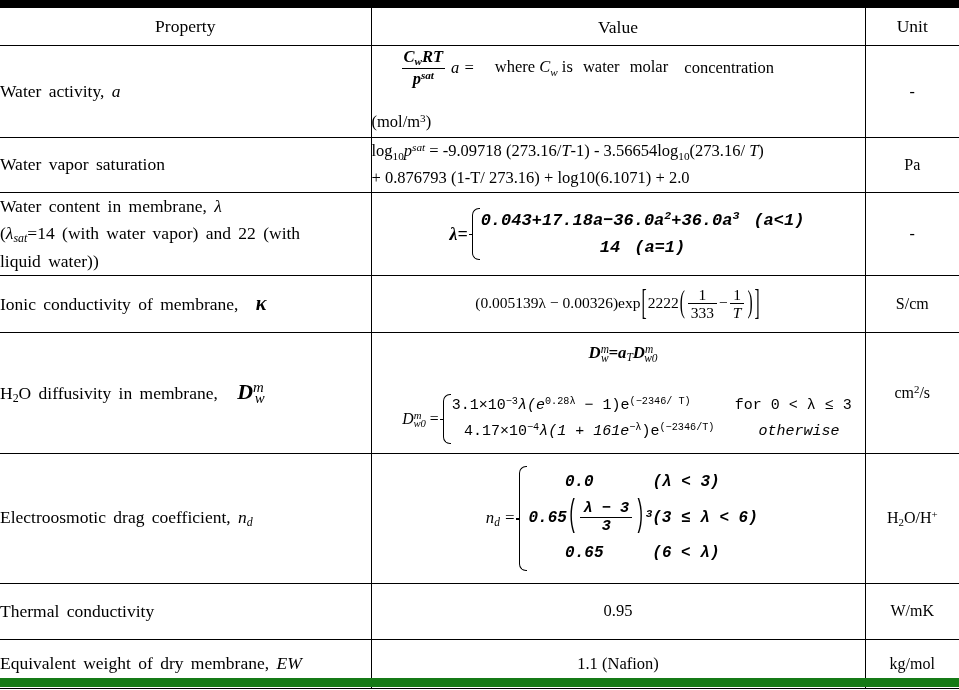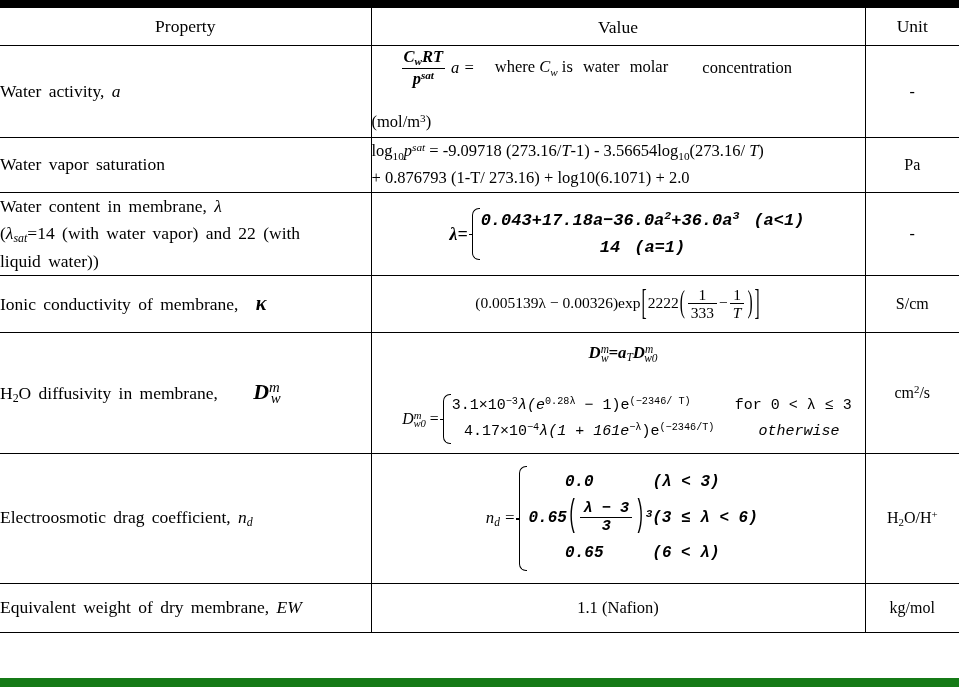--- a/index.html
+++ b/index.html
@@ -152,21 +152,21 @@
           <span>Water  activity, </span><span class="it">a</span>
         </td>
         <td class="cell-val r1-val">
           <span class="r1-line1">
             <span class="r1-frac">
               <span class="num"><span>C</span><sub>w</sub><span>RT</span></span>
               <span class="den"><span>p</span><sup>sat</sup></span>
             </span><span class="it" style="margin-right:16px;">a  = </span><span class="r1-words">where</span>
             <span class="it">C</span><sub class="it">w</sub>
             <span class="r1-words">is  water  molar</span>
-            <span style="margin-left:30px;">concentration</span>
+            <span style="margin-left:12px;">concentration</span>
           </span>
           <span style="display:block;margin-top:20px;">
             <span>(mol/m</span><sup>3</sup><span>)</span>
           </span>
         </td>
         <td class="cell-unit">-</td>
       </tr>
 
       <tr style="height:53px;">
         <td class="cell-prop">Water  vapor  saturation</td>
@@ -223,21 +223,21 @@
               <span class="bigparen">)</span>
               <span class="bigbr">]</span>
             </span>
           </div>
         </td>
         <td class="cell-unit">S/cm</td>
       </tr>
 
       <tr style="height:121px;">
         <td class="cell-prop">
-          <span>H</span><sub>2</sub><span>O  diffusivity  in  membrane, </span><span style="display:inline-block;margin-left:28px;position:relative;font-size:1.25em;"><span class="it bld">D</span><sup class="it">m</sup><sub class="it" style="margin-left:-9px;">w</sub></span>
+          <span>H</span><sub>2</sub><span>O  diffusivity  in  membrane, </span><span style="display:inline-block;margin-left:12px;position:relative;font-size:1.25em;"><span class="it bld">D</span><sup class="it">m</sup><sub class="it" style="margin-left:-9px;">w</sub></span>
         </td>
         <td class="cell-val diff-block">
           <span class="diff-l1">
             <span style="font-size:1.05em;"><span class="it bld">D</span><sup class="it">m</sup><sub class="it" style="margin-left:-8px;">w</sub><span class="it bld">=a</span><sub class="it">T</sub><span class="it bld">D</span><sup class="it">m</sup><sub class="it" style="margin-left:-9px;">w0</sub></span>
           </span>
           <span class="diff-gap"></span>
           <span class="diff-l2">
             <span class="brace-wrap" style="font-size:15px;margin-left:18px;">
               <span style="font-size:1.05em;"><span class="it">D</span><sup class="it">m</sup><sub class="it" style="margin-left:-8px;">w0</sub><span> = </span></span>
               <span class="brace"></span>
@@ -264,20 +264,25 @@
                 <span class="case-row" style="line-height:2.2;"><span class="it bld">0.0</span><span class="it bld" style="display:inline-block;width:126px;text-align:right;">(λ &lt; 3)</span></span>
                 <span class="case-row" style="line-height:2.2;"><span class="it bld">0.65</span><span class="bigparen" style="transform:scaleY(2.3);">(</span><span class="frac it bld" style="font-size:.95em;"><span class="num">λ − 3</span><span class="den">3</span></span><span class="bigparen" style="transform:scaleY(2.3);">)</span><sup class="it bld">3</sup><span class="it bld" style="display:inline-block;width:104px;text-align:right;">(3 ≤ λ &lt; 6)</span></span>
                 <span class="case-row" style="line-height:2.2;"><span class="it bld">0.65</span><span class="it bld" style="display:inline-block;width:116px;text-align:right;">(6 &lt; λ)</span></span>
               </span>
             </span>
           </div>
         </td>
         <td class="cell-unit"><span>H</span><sub>2</sub><span>O/H</span><sup>+</sup></td>
       </tr>
 
+      <tr style="height:56px;">
+        <td class="cell-prop">Thermal  conductivity</td>
+        <td class="cell-val valcenter">0.95</td>
+        <td class="cell-unit">W/mK</td>
+      </tr>
 
       <tr style="height:49px;padding-left:24px;">
         <td class="cell-prop">
           <span>Equivalent  weight  of  dry  membrane, </span><span class="it">EW</span>
         </td>
         <td class="cell-val valcenter">1.1  (Nafion)</td>
         <td class="cell-unit">kg/mol</td>
       </tr>
 
     </tbody>

